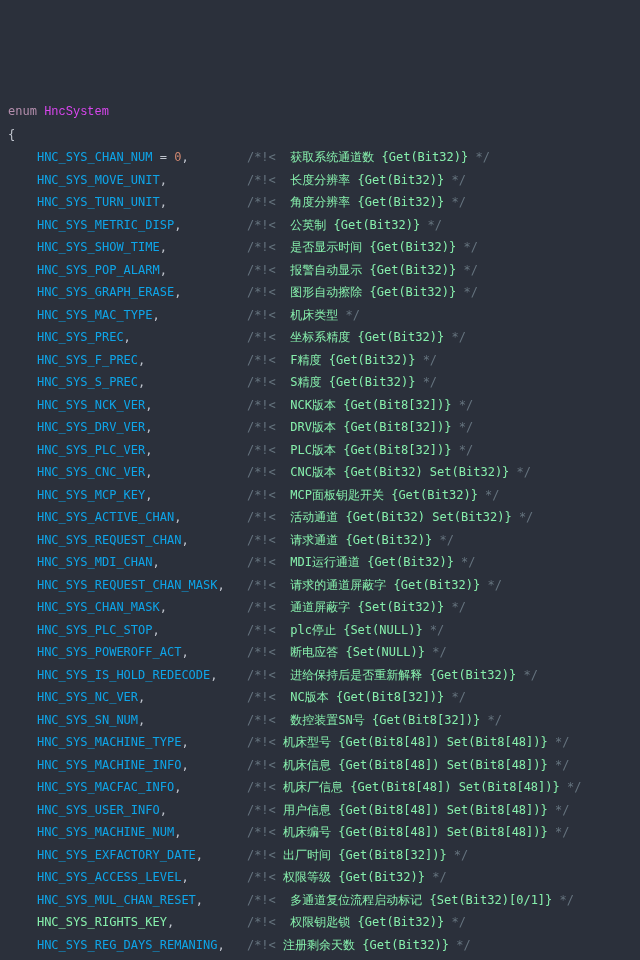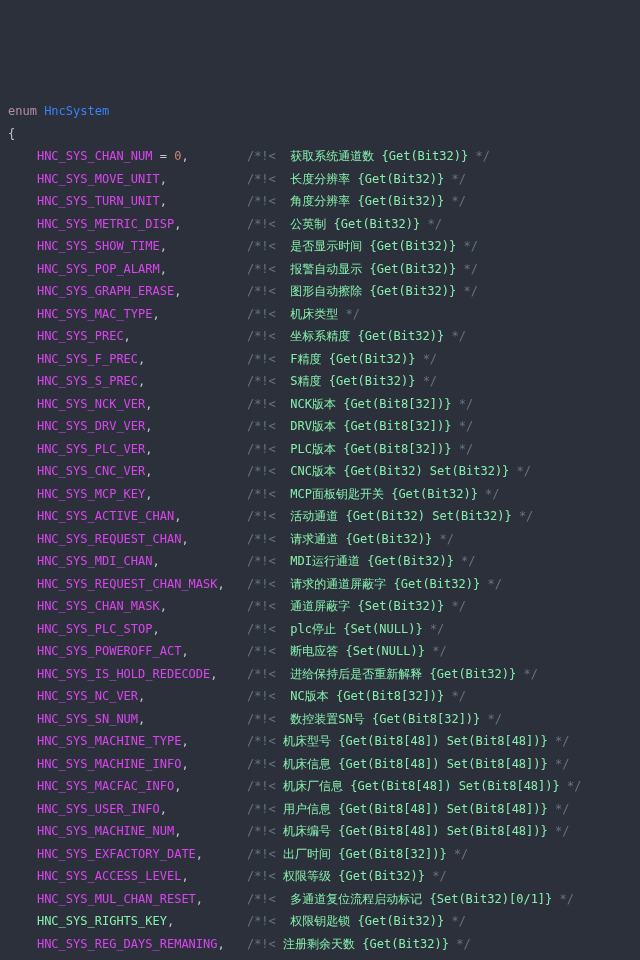--- a/index.html
+++ b/index.html
@@ -8,23 +8,23 @@
     background: #2b303b;
     font-family: "Consolas", "Monaco", monospace;
     font-size: 12px;
     line-height: 22.5px;
     width: 640px;
     box-sizing: border-box;
     color: #c0c5ce;
     white-space: pre;
   }
   .kw { color: #b48ead; }
-  .type { color: #3b82f6; }
+  .type { color: #d946ef; font-family: Liberation Mono, monospace; }
   .punct { color: #c0c5ce; }
-  .ident { color: #d946ef; text-align: right; }
+  .ident { color: #0ea5e9; text-align: right; }
   .num { color: #d08770; }
   .cmt { color: #65737e; }
   .cmt-hi { color: #86efac; }
   .line { display: block; }
   .col1 { display: inline-block; width: 210px; vertical-align: top; }
 </style>
 </head>
 <body>
 
 

